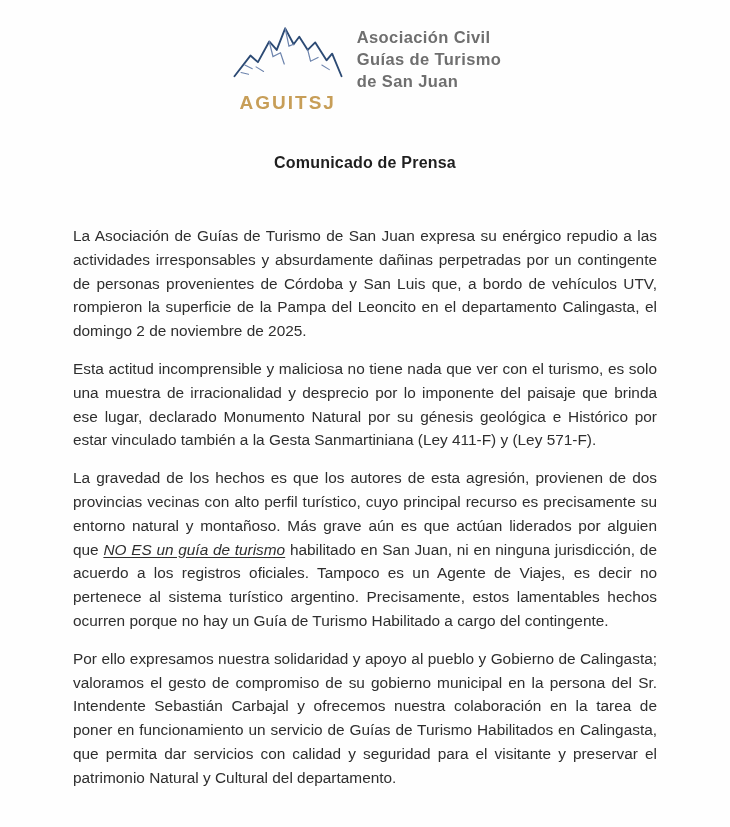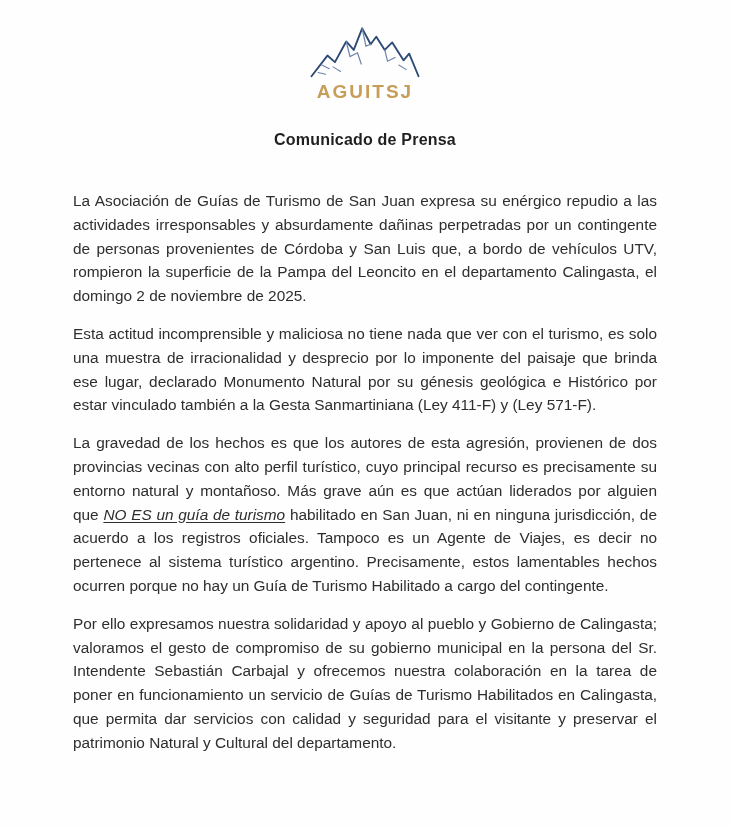--- a/index.html
+++ b/index.html
@@ -21,45 +21,45 @@
     padding-top: 18px;
   }
   .logo-left {
     display: flex;
     flex-direction: column;
     align-items: center;
     width: 118px;
   }
   .mountain-svg { display: block; }
   .acronym {
-    margin-top: 1px;
+    margin-top: 12px;
     font-size: 19px;
     font-weight: bold;
     letter-spacing: 2px;
   }
   .org-name {
     margin-left: 10px;
     padding-top: 8px;
     font-size: 16.5px;
     font-weight: bold;
     line-height: 22px;
     letter-spacing: 0.4px;
   }
   
   .title {
-    margin: 28px 0 0 0;
+    margin: 40px 0 0 0;
     text-align: center;
     font-size: 16px;
     font-weight: bold;
     color: #1f1f1f;
     letter-spacing: 0.2px;
   }
   
   .body {
-    margin: 40px 73px 0 73px;
+    margin: 52px 73px 0 73px;
   }
   .para {
     margin: 0 0 14px 0;
     font-size: 15.4px;
     line-height: 23.8px;
     text-align: justify;
     text-justify: inter-word;
   }
   .para span.u { text-decoration: underline; text-underline-offset: 2px; font-style: italic; }
 </style>
@@ -70,20 +70,25 @@
 
   <header class="logo-block">
     <div class="logo-left">
       <svg class="mountain-svg" width="114" height="62" viewBox="0 0 120 66" fill="none" xmlns="http://www.w3.org/2000/svg">
         <path class="mtn-main" d="M3 62 L20 40 L28 47 L40 25 L48 34 L57 11 L66 28 L72 20 L81 34 L89 26 L101 45 L107 38 L117 62" stroke="#2c4a74" stroke-width="2" stroke-linejoin="round" stroke-linecap="round" fill="none"></path>
         <path class="mtn-detail" d="M40 25 L44 41 L52 37 L56 49 M57 11 L61 30 L66 28 M81 34 L84 46 L92 42" stroke="#6d84ad" stroke-width="1.3" stroke-linecap="round" fill="none"></path>
         <path class="mtn-detail" d="M14 50 L22 54 M26 52 L34 57 M96 50 L104 55 M10 58 L18 60" stroke="#6d84ad" stroke-width="1.1" stroke-linecap="round" fill="none"></path>
       </svg>
       <div class="acronym" style="color: rgb(199, 158, 88);">AGUITSJ</div>
     </div>
+    <div class="org-name" style="color: rgb(111, 111, 111);">
+      <div>Asociación Civil</div>
+      <div>Guías de Turismo</div>
+      <div>de San Juan</div>
+    </div>
   </header>
 
   <h1 class="title">Comunicado de Prensa</h1>
 
   <main class="body" style="color: rgb(46, 46, 46);">
       <p class="para"><span>La Asociación de Guías de Turismo de San Juan expresa su enérgico repudio a las actividades irresponsables y absurdamente dañinas perpetradas por un contingente de personas provenientes de Córdoba y San Luis que, a bordo de vehículos UTV, rompieron la superficie de la Pampa del Leoncito en el departamento Calingasta, el domingo 2 de noviembre de 2025.</span></p>
       <p class="para"><span>Esta actitud incomprensible y maliciosa no tiene nada que ver con el turismo, es solo una muestra de irracionalidad y desprecio por lo imponente del paisaje que brinda ese lugar, declarado Monumento Natural por su génesis geológica e Histórico por estar vinculado también a la Gesta Sanmartiniana (Ley 411-F) y (Ley 571-F).</span></p>
       <p class="para"><span>La gravedad de los hechos es que los autores de esta agresión, provienen de dos provincias vecinas con alto perfil turístico, cuyo principal recurso es precisamente su entorno natural y montañoso. Más grave aún es que actúan liderados por alguien que </span><span class="u">NO ES un guía de turismo</span><span> habilitado en San Juan, ni en ninguna jurisdicción, de acuerdo a los registros oficiales. Tampoco es un Agente de Viajes, es decir no pertenece al sistema turístico argentino. Precisamente, estos lamentables hechos ocurren porque no hay un Guía de Turismo Habilitado a cargo del contingente.</span></p>
       <p class="para"><span>Por ello expresamos nuestra solidaridad y apoyo al pueblo y Gobierno de Calingasta; valoramos el gesto de compromiso de su gobierno municipal en la persona del Sr. Intendente Sebastián Carbajal y ofrecemos nuestra colaboración en la tarea de poner en funcionamiento un servicio de Guías de Turismo Habilitados en Calingasta, que permita dar servicios con calidad y seguridad para el visitante y preservar el patrimonio Natural y Cultural del departamento.</span></p>
     </main>

